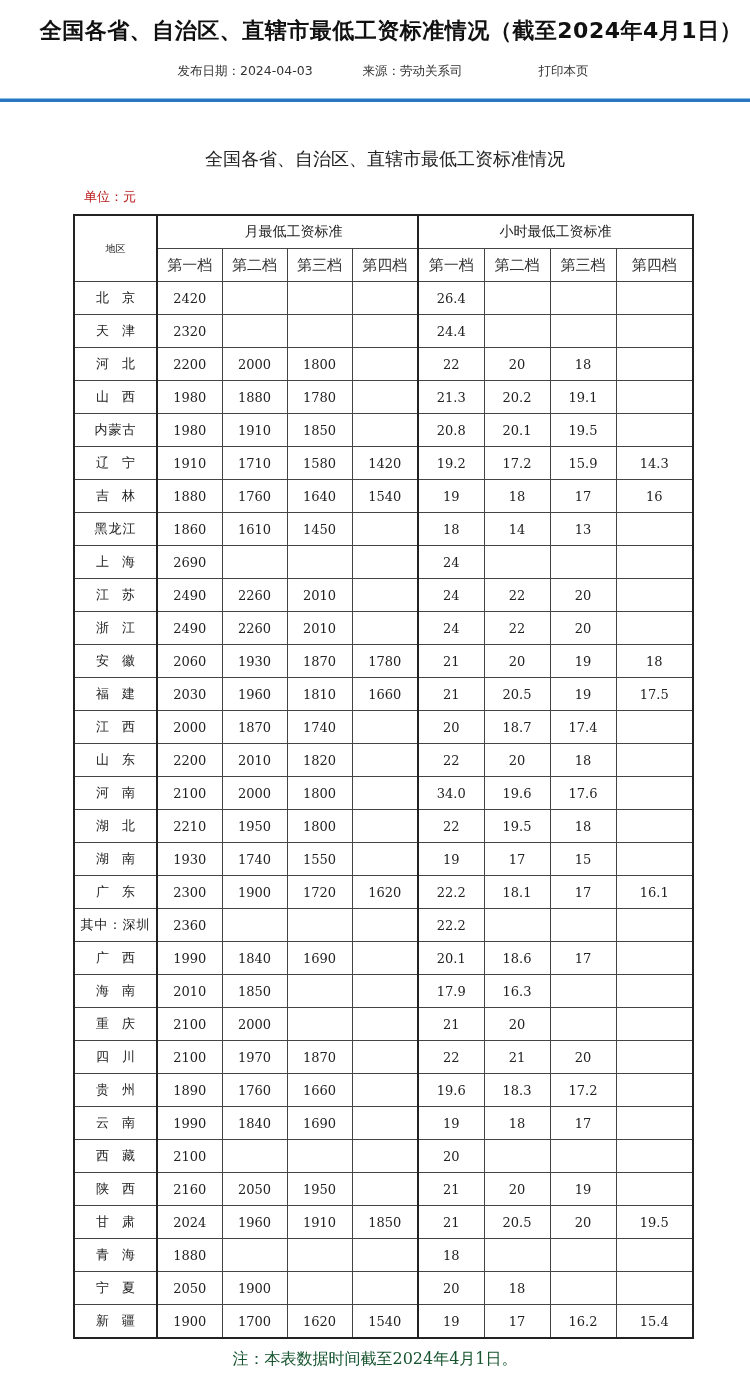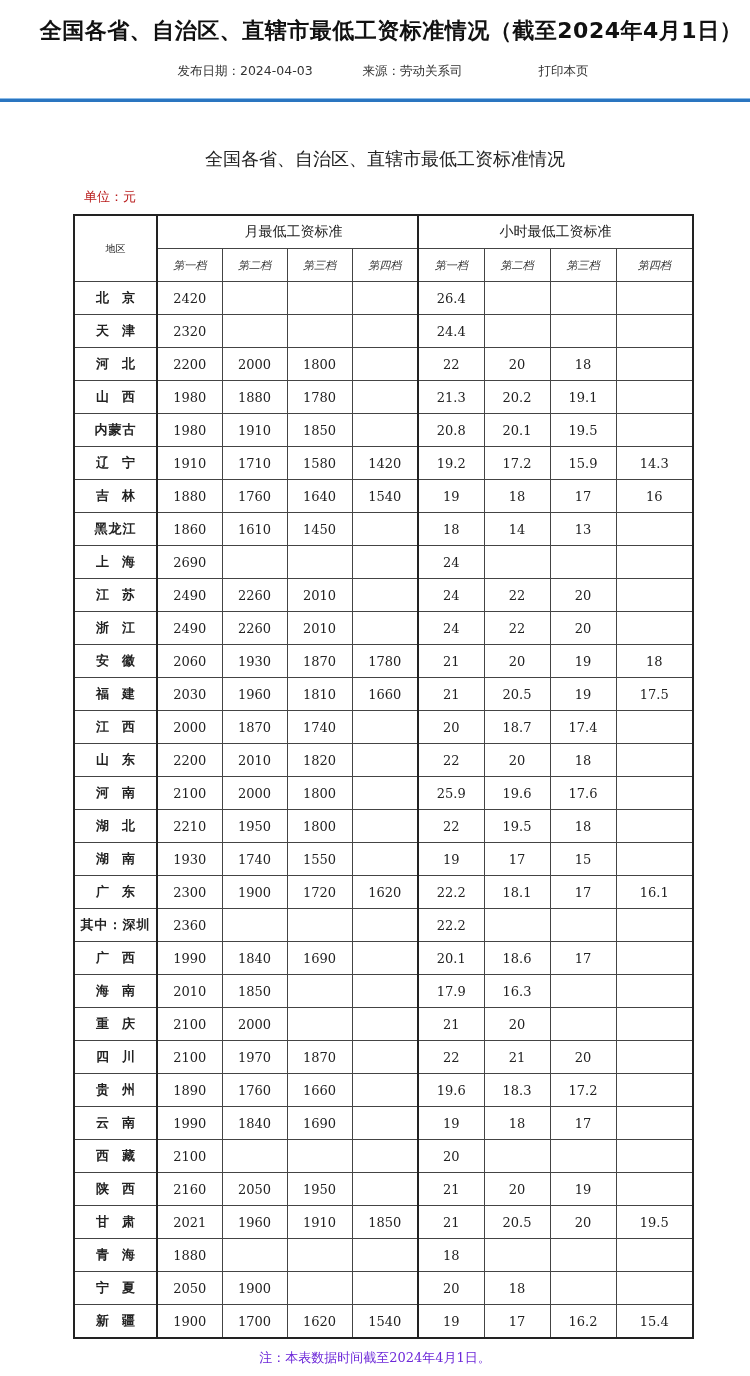--- a/index.html
+++ b/index.html
@@ -20,32 +20,32 @@
     .unit { position: absolute; top: 188px; left: 84px; font-size: 13px; color: #b91c1c; }
     table.wage { position: absolute; top: 214px; left: 73px; border-collapse: collapse;
       font-family: "DejaVu Serif", "Liberation Serif", serif; font-size: 13px; color: #222;
       border: 2px solid #222; }
     table.wage td, table.wage th { border: 1px solid #444; text-align: center; padding: 0;
       height: 32px; font-weight: normal; }
     table.wage th.region-h { width: 81px; font-family: "DejaVu Sans", sans-serif; font-size: 10px;
       border-right: 2px solid #222; }
     table.wage th.group-h { font-family: "DejaVu Sans", sans-serif; font-size: 14px; height: 32px; }
     table.wage th.group-h.month { border-right: 2px solid #222; padding-left: 12px; }
-    table.wage th.tier { font-size: 11px; font-style: italic; color: #333; height: 32px; }
+    table.wage th.tier { font-size: 15px; color: #333; height: 32px; }
     table.wage td.region { border-right: 2px solid #222; font-family: "DejaVu Sans", sans-serif;
-      font-size: 13px; letter-spacing: 1px; white-space: nowrap; font-weight: bold; }
+      font-size: 13px; letter-spacing: 1px; white-space: nowrap; }
     table.wage td.region.spaced { letter-spacing: 13px; padding-left: 13px; }
     table.wage .sep { border-right: 2px solid #222; }
     col.c-region { width: 83px; }
     col.c-m { width: 65px; }
     col.c-m4 { width: 66px; }
     col.c-h { width: 66px; }
     col.c-h4 { width: 77px; }
     .note { position: absolute; top: 1349px; left: 0; width: 750px; text-align: center;
-      font-size: 13px; color: #6d28d9; font-family: "DejaVu Serif", serif; }
+      font-size: 16px; color: #14532d; font-family: "DejaVu Serif", serif; }
   </style>
 </head>
 <body>
 
 <div class="page-title">全国各省、自治区、直辖市最低工资标准情况（截至2024年4月1日）</div>
 <div class="meta">
   <span class="date">发布日期：2024-04-03</span>
   <span class="source">来源：劳动关系司</span>
   <span class="print">打印本页</span>
 </div>
@@ -248,21 +248,21 @@
         <td>20</td>
         <td>18</td>
         <td></td>
       </tr>
       <tr>
         <td class="region spaced">河南</td>
         <td>2100</td>
         <td>2000</td>
         <td>1800</td>
         <td class="sep"></td>
-        <td>25.9</td>
+        <td>34.0</td>
         <td>19.6</td>
         <td>17.6</td>
         <td></td>
       </tr>
       <tr>
         <td class="region spaced">湖北</td>
         <td>2210</td>
         <td>1950</td>
         <td>1800</td>
         <td class="sep"></td>
@@ -387,21 +387,21 @@
         <td>2050</td>
         <td>1950</td>
         <td class="sep"></td>
         <td>21</td>
         <td>20</td>
         <td>19</td>
         <td></td>
       </tr>
       <tr>
         <td class="region spaced">甘肃</td>
-        <td>2021</td>
+        <td>2024</td>
         <td>1960</td>
         <td>1910</td>
         <td class="sep">1850</td>
         <td>21</td>
         <td>20.5</td>
         <td>20</td>
         <td>19.5</td>
       </tr>
       <tr>
         <td class="region spaced">青海</td>

